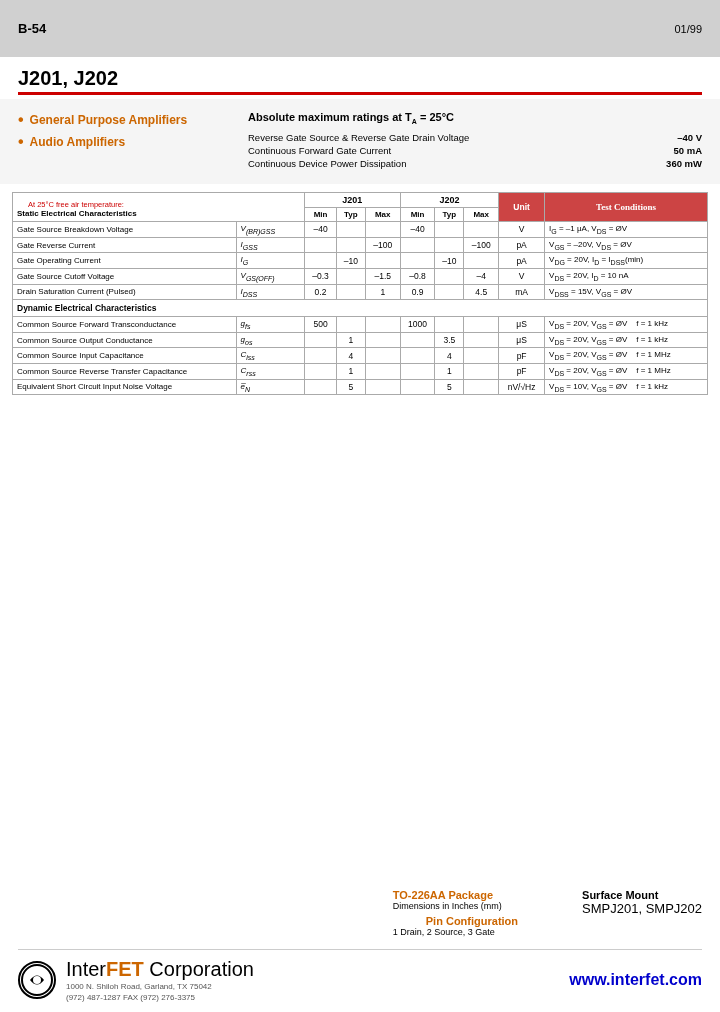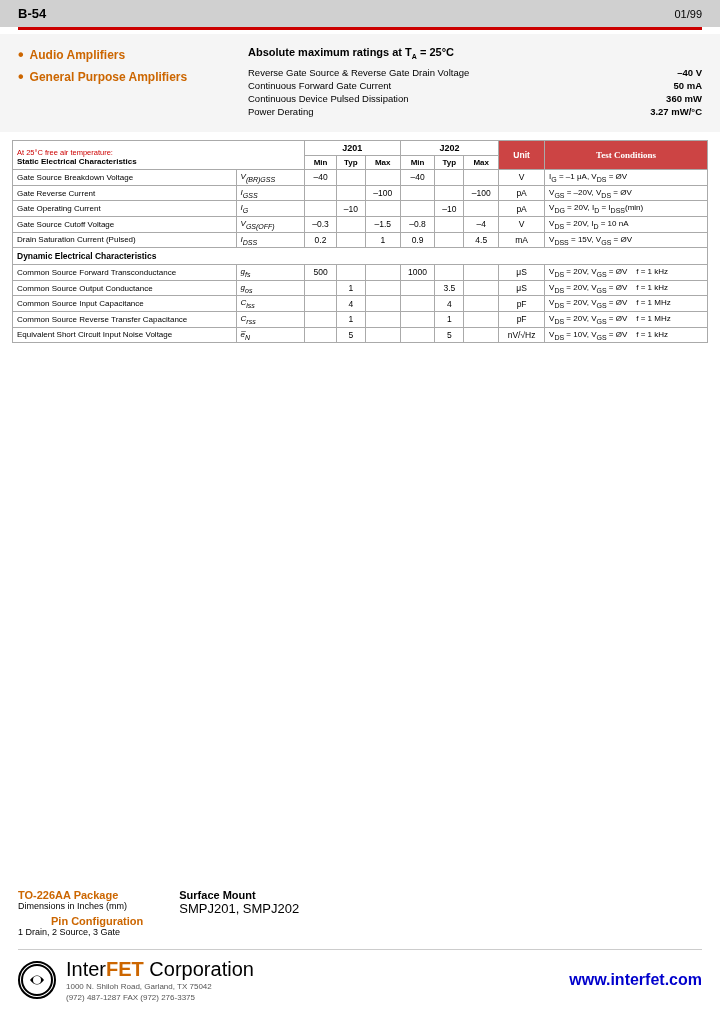--- a/index.html
+++ b/index.html
@@ -14,21 +14,21 @@
     }
     .page {
       width: 720px;
       min-height: 1012px;
       background: #fff;
       position: relative;
       padding: 0;
     }
     .header-bar {
       background: #d0d0d0;
-      padding: 6px 18px;
+      padding: 21px 18px;
       display: flex;
       justify-content: space-between;
       align-items: center;
     }
     .header-bar .part-num {
       font-size: 13px;
       font-weight: bold;
       color: #000;
     }
     .header-bar .date {
@@ -142,38 +142,39 @@
       background: #fff;
       text-align: left;
       font-weight: bold;
       font-size: 8.5px;
       padding: 3px 4px;
     }
     .main-table .at-temp {
       font-size: 7.5px;
       color: #cc0000;
       text-align: left;
+      margin-left: 11px;
     }
     .main-table .static-char {
       font-size: 8px;
       font-weight: bold;
       text-align: left;
     }
     .footer-section {
       position: absolute;
       bottom: 0;
       left: 0;
       right: 0;
       padding: 10px 18px;
       background: #fff;
     }
     .footer-content {
       display: flex;
-      justify-content: flex-start;
-      gap: 36px;
+      justify-content: flex-end;
+      gap: 64px;
       margin-bottom: 12px;
       align-items: flex-start;
     }
     .package-info .pkg-title {
       font-size: 11px;
       font-weight: bold;
       color: #cc6600;
     }
     .package-info .pkg-text {
       font-size: 9px;
@@ -236,46 +237,45 @@
 </head>
 <body>
 
 <div class="page">
 
   <div class="header-bar">
     <span class="part-num">B-54</span>
     <span class="date">01/99</span>
   </div>
 
+  <div class="title-section">
+    <div class="model">J201, J202</div>
+  </div>
   <div class="red-line"></div>
 
   <div class="info-section">
     <div class="bullet-list">
+      <div class="item">General Purpose Amplifiers</div>
       <div class="item">Audio Amplifiers</div>
-      <div class="item">General Purpose Amplifiers</div>
     </div>
     <div class="abs-max">
       <div class="title">Absolute maximum ratings at T<sub>A</sub> = 25°C</div>
       <table>
         <tbody>
             <tr>
           <td>Reverse Gate Source &amp; Reverse Gate Drain Voltage</td>
           <td>–40 V</td>
         </tr>
         <tr>
           <td>Continuous Forward Gate Current</td>
           <td>50 mA</td>
         </tr>
         <tr>
-          <td>Continuous Device Pulsed Dissipation</td>
+          <td>Continuous Device Power Dissipation</td>
           <td>360 mW</td>
-        </tr>
-        <tr>
-          <td>Power Derating</td>
-          <td>3.27 mW/°C</td>
         </tr>
       </tbody>
         </table>
     </div>
   </div>
 
   <div class="main-table-section">
     <table class="main-table">
       <thead>
         <tr>

